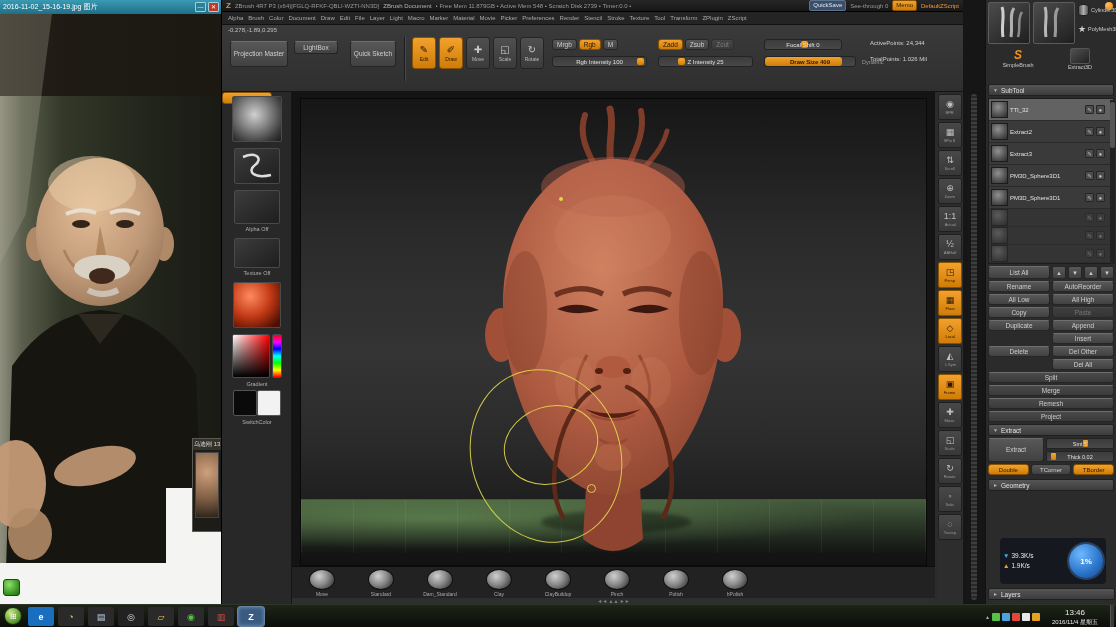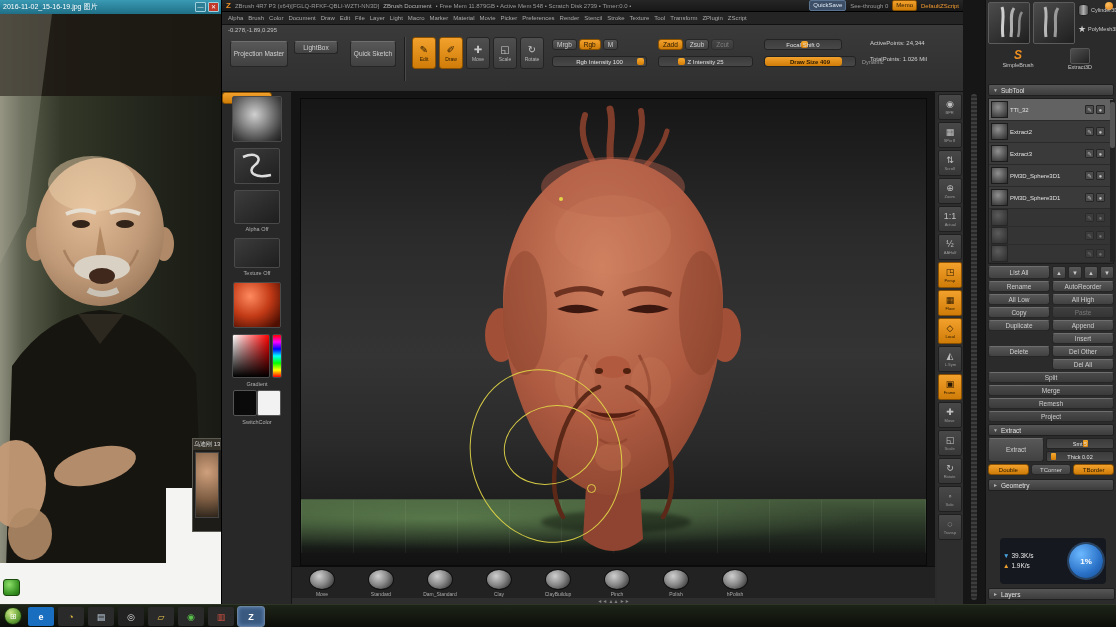--- a/index.html
+++ b/index.html
@@ -758,15 +758,31 @@
         </div>
 
         <div class="tb-icon" style="background: rgb(42, 42, 42); color: rgb(208, 80, 64);">
           <span>▥</span>
         </div>
 
         <div class="tb-icon running" style="background: rgb(58, 90, 128); color: rgb(255, 255, 255);">
           <span>Z</span>
         </div>
       </div>
+    <div id="tb-right">
+      <span class="tray-arrow">▴</span>
+      <div style="display:flex;gap:2px">
+
+      <div class="tray-dot" style="background: rgb(88, 192, 73);"></div>
+          <div class="tray-dot" style="background: rgb(74, 163, 224);"></div>
+          <div class="tray-dot" style="background: rgb(224, 73, 58);"></div>
+          <div class="tray-dot" style="background: rgb(232, 232, 232);"></div>
+          <div class="tray-dot" style="background: rgb(232, 160, 32);"></div>
+        </div>
+      <div id="clock">
+        <div class="t">13:46</div>
+        <div class="d">2016/11/4 星期五</div>
+      </div>
+      <div id="show-desktop"></div>
+    </div>
   </div>
 
 </div>
 
 </body></html>

